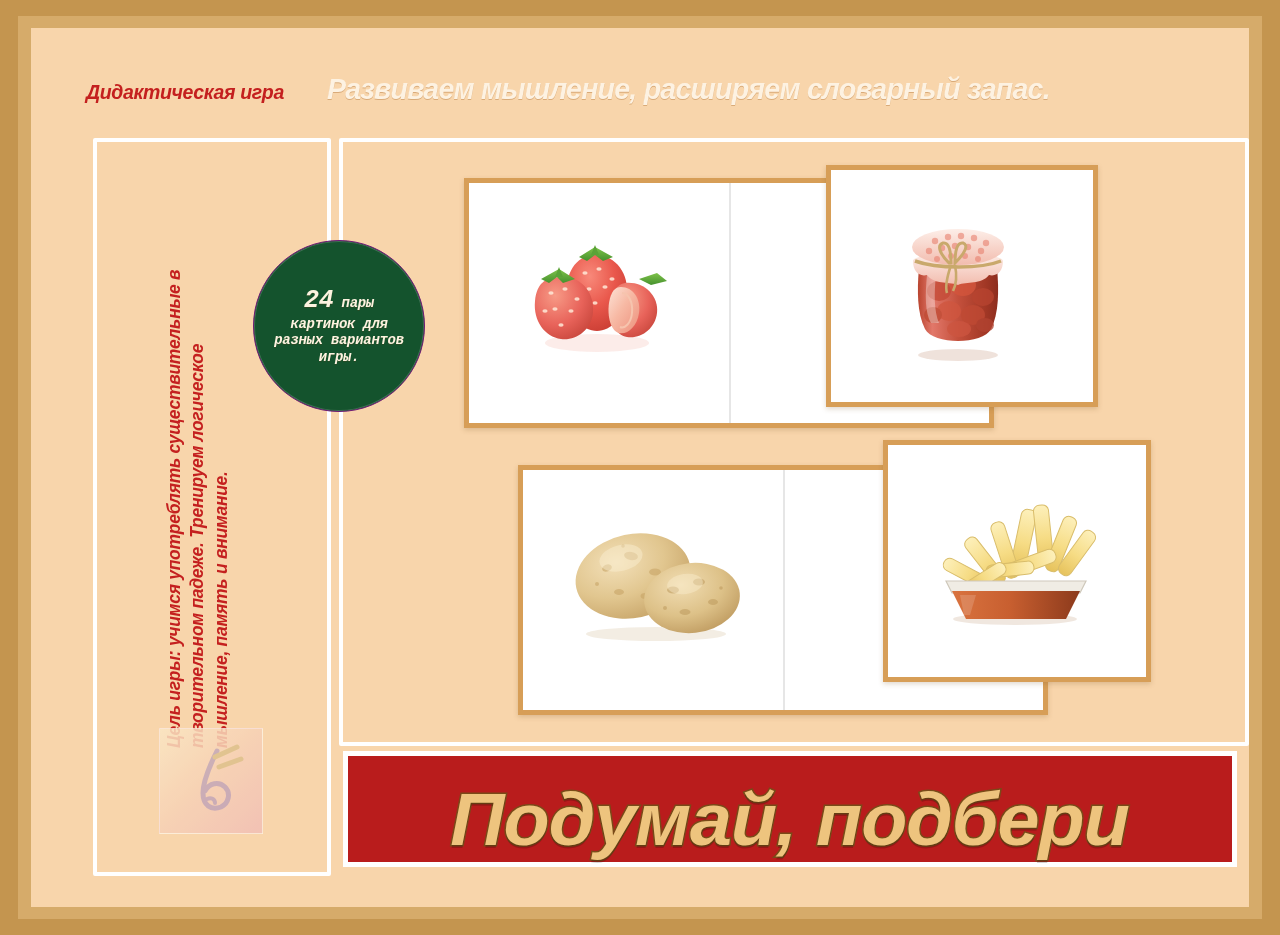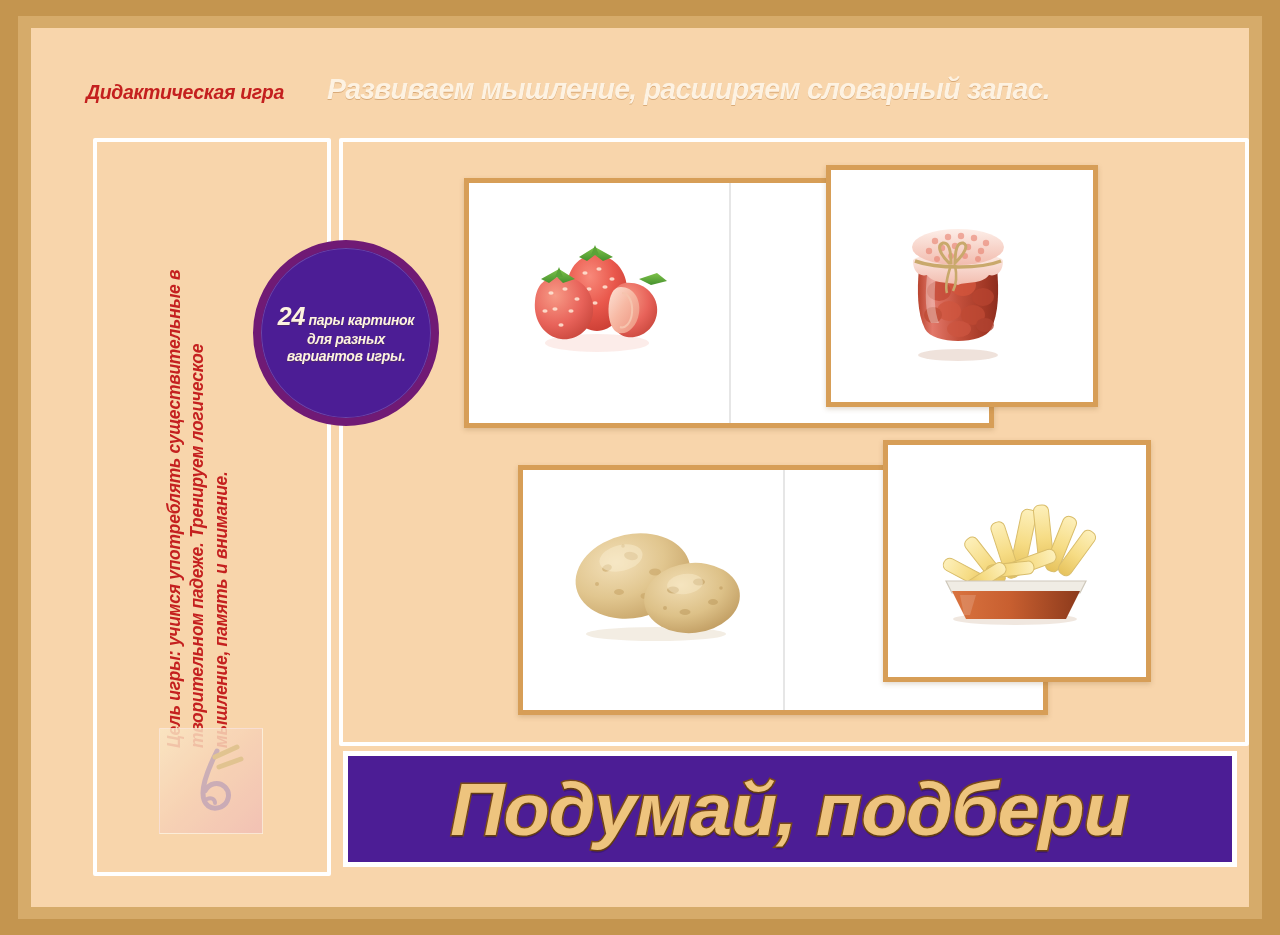--- a/index.html
+++ b/index.html
@@ -54,25 +54,26 @@
     color:#c4201f;font-weight:bold;font-style:italic;font-size:17.5px;
     line-height:1.33;letter-spacing:-0.3px;
     max-height:500px;white-space:normal;
     margin-bottom:120px;margin-right:20px;
   }
 
   
   .badge{
     position:absolute;left:222px;top:212px;width:170px;height:170px;
     border-radius:50%;
-    background:#4c1d95;
-    border:8px solid #701a75;
+    background:#14532d;
+    border:1px solid #701a75;
     box-shadow:inset 0 0 0 1px rgba(255,255,255,.18);
     display:flex;align-items:center;justify-content:center;
     text-align:center;
+    font-family:Liberation Mono, monospace;
   }
   .badge-text{
     color:#fdf3e0;font-weight:bold;font-style:italic;
     font-size:14px;line-height:1.18;letter-spacing:-0.3px;
     padding:0 16px;text-shadow:0 1px 0 rgba(80,60,20,.35);
   }
   .badge-text .big{font-size:25px;}
 
   
   .card{
@@ -112,23 +113,23 @@
     position:absolute;left:128px;top:700px;width:102px;height:104px;
     background:linear-gradient(135deg,#fbe7c4 0%,#f7d3b6 45%,#f2bfb6 100%);
     opacity:.85;display:flex;align-items:center;justify-content:center;
     border:1px solid rgba(255,255,255,.5);
   }
   .logo svg{opacity:.55;}
 
   
   .banner{
     position:absolute;left:312px;top:723px;width:894px;height:116px;
-    background:#4c1d95;
+    background:#b91c1c;
     border:5px solid #ffffff;
-    display:flex;align-items:center;justify-content:center;
+    display:flex;align-items:flex-end;justify-content:center;
     box-sizing:border-box;z-index:6;
   }
   .banner-text{
     font-size:74px;font-weight:bold;font-style:italic;
     color:#eec47e;letter-spacing:-1px;
     -webkit-text-stroke:3px #7a4a18;
     paint-order:stroke fill;
     text-shadow:0 3px 0 rgba(0,0,0,.18);
     transform:scaleX(1.02);
   }

